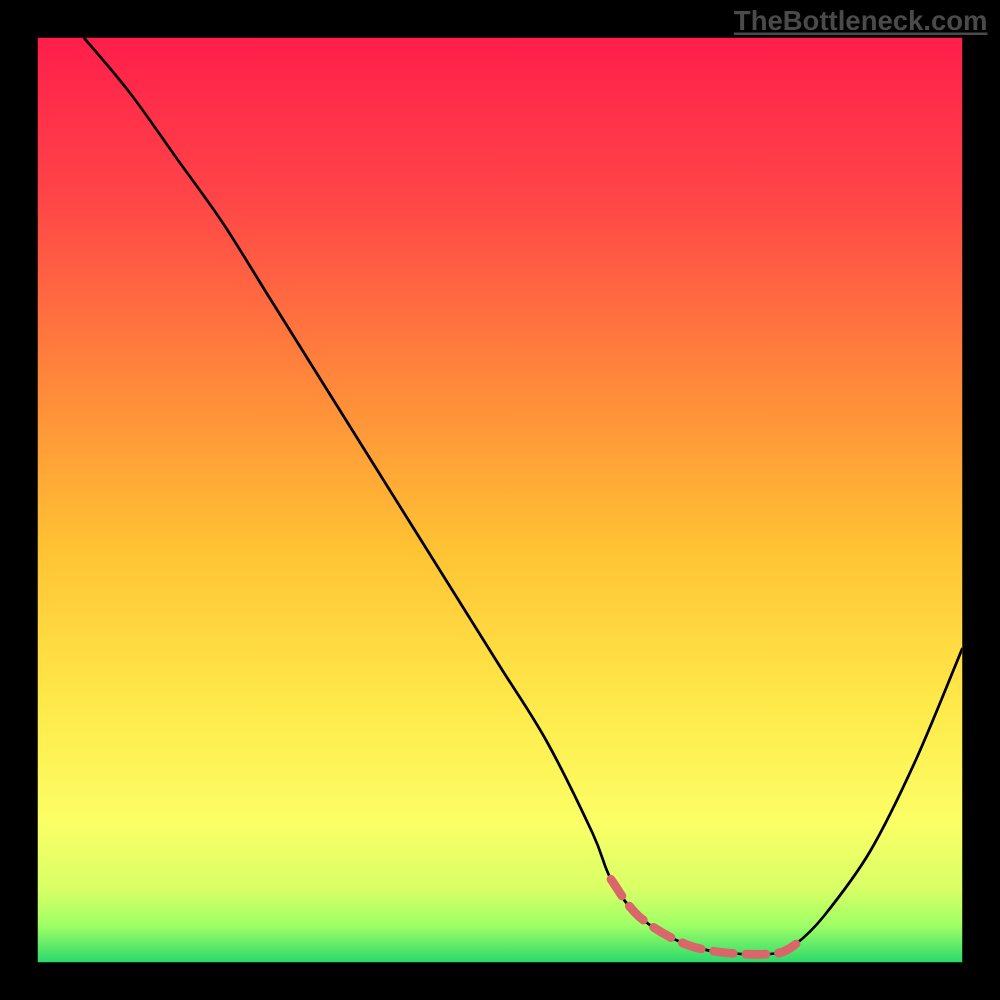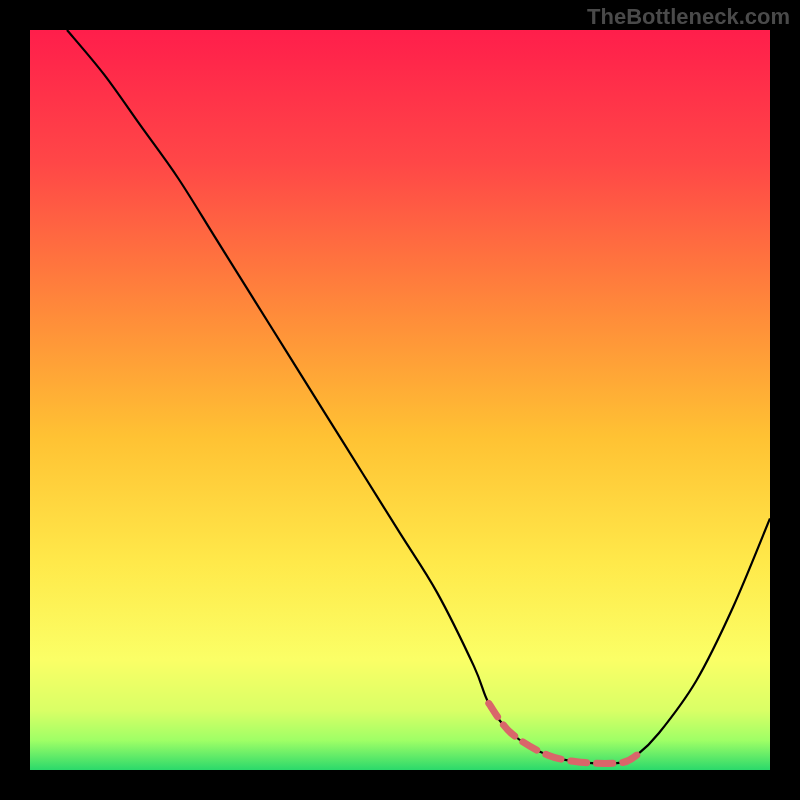--- a/index.html
+++ b/index.html
@@ -12,20 +12,21 @@
     overflow: hidden;
   }
   .watermark {
     position: absolute;
     top: 4px;
     right: 10px;
     color: #4a4a4a;
     font-size: 22px;
     font-weight: bold;
     z-index: 10;
+    text-decoration: underline;
   }
   .plot-area {
     position: absolute;
     left: 30px;
     top: 30px;
     width: 740px;
     height: 740px;
   }
   .gradient-bg {
     position: absolute;

